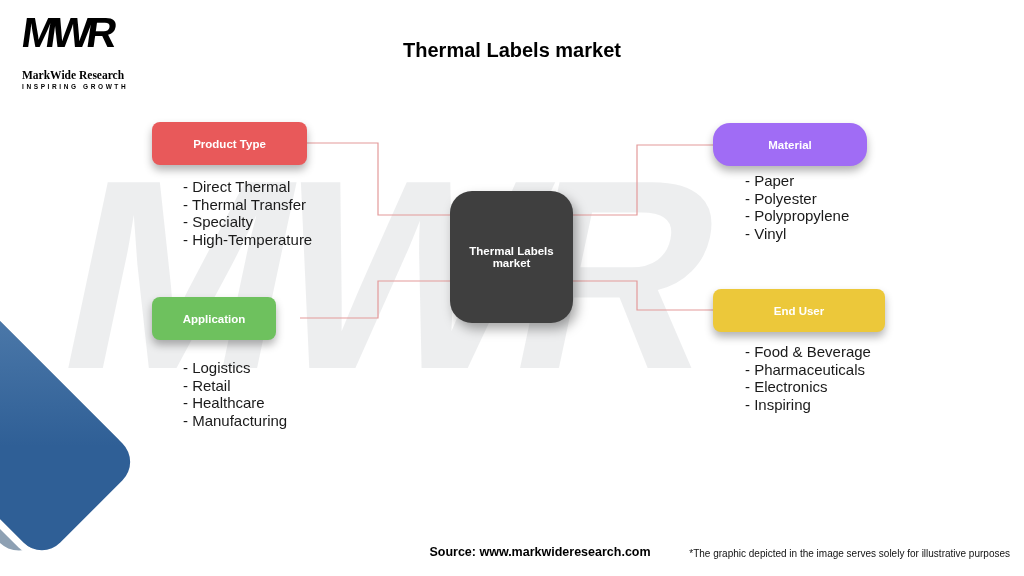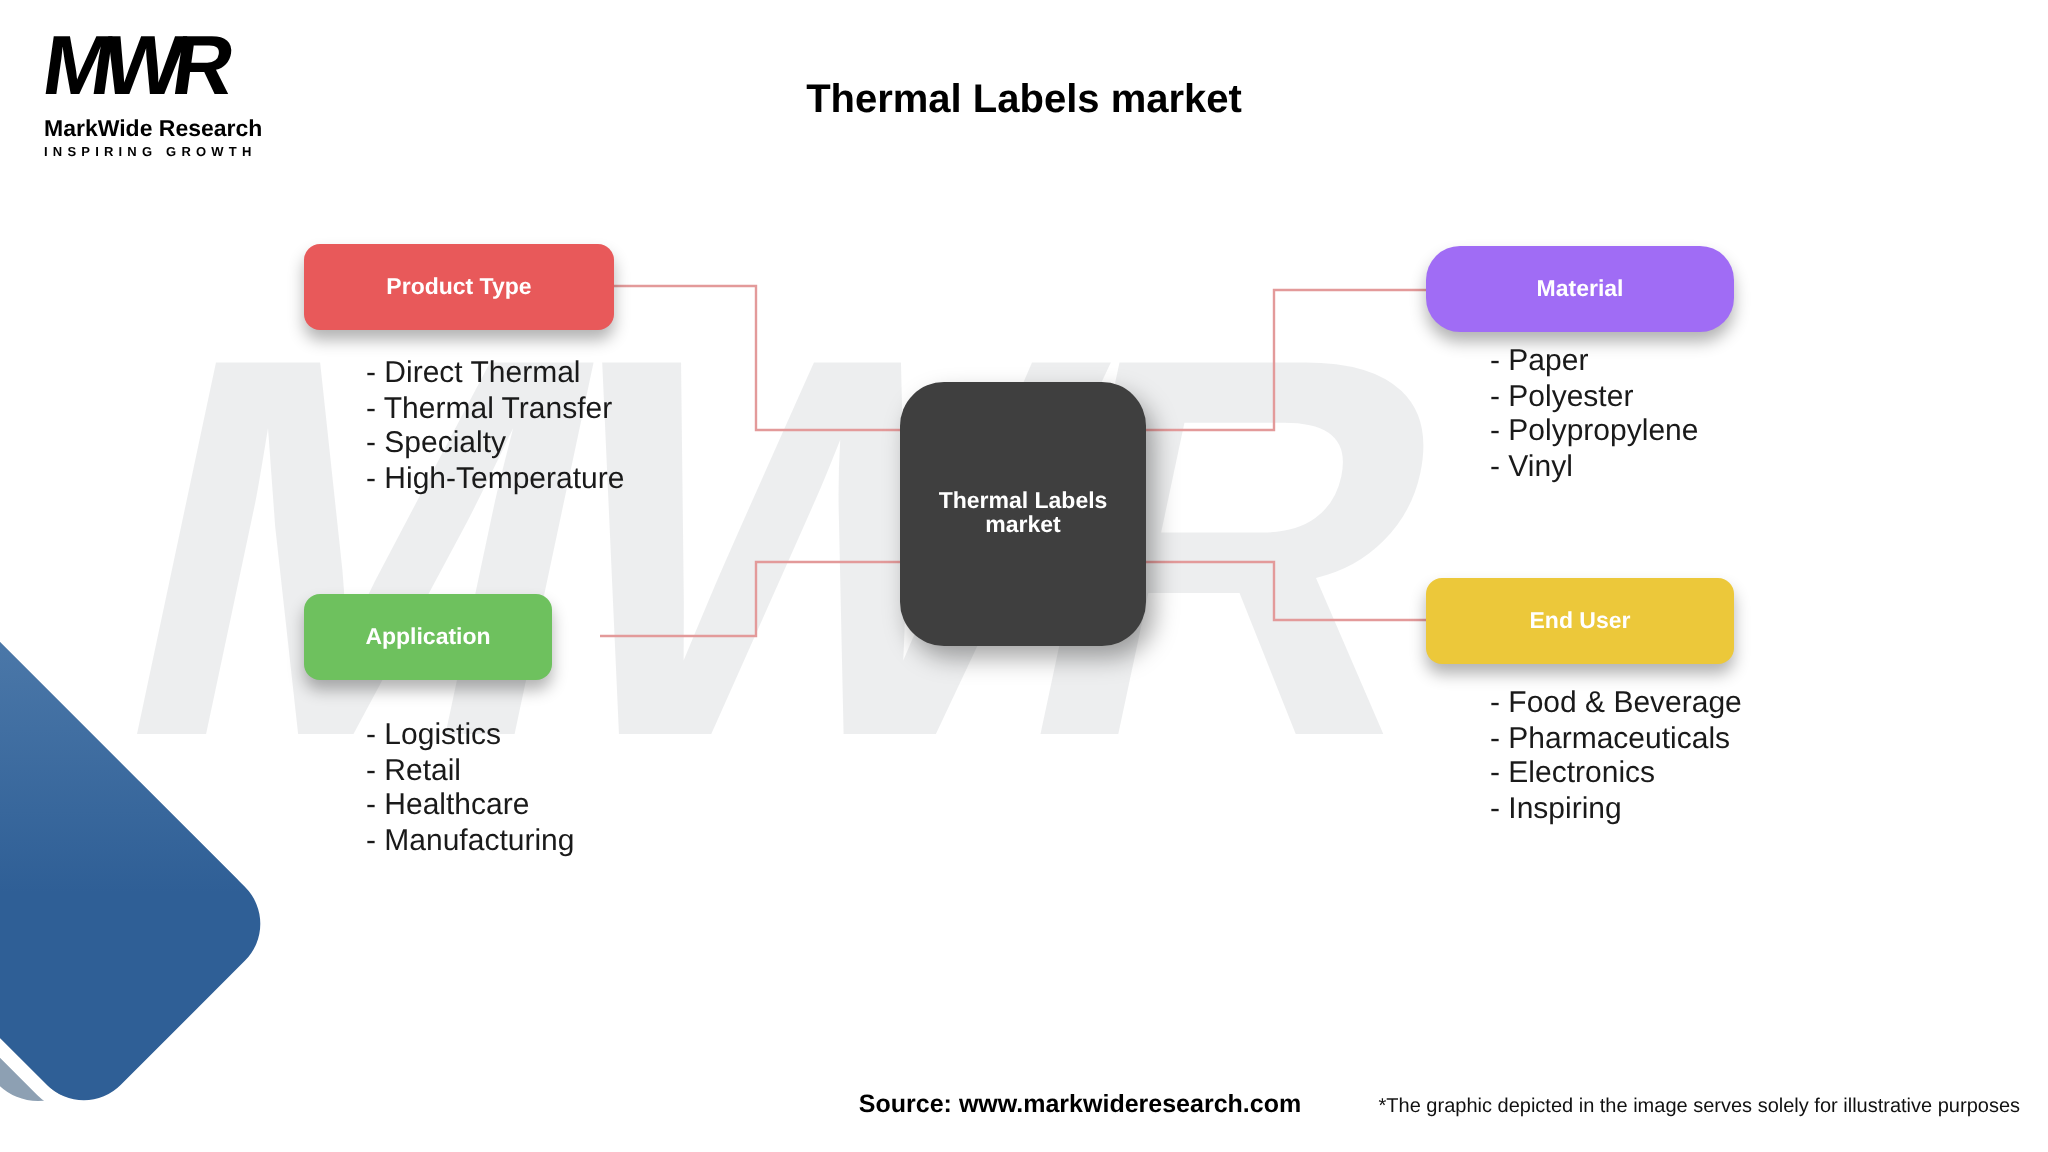--- a/index.html
+++ b/index.html
@@ -13,39 +13,39 @@
   .deco-blue{left:-250px;top:300px;width:400px;height:140px;border-radius:26px;
              background:linear-gradient(135deg,#6a93bd 0%,#2f5f96 70%);
              transform:rotate(45deg);box-shadow:0 0 0 7px #ffffff;}
   .watermark{position:absolute;left:70px;top:140px;width:920px;z-index:0;
              font-size:270px;font-weight:800;line-height:1;letter-spacing:-14px;
              transform:skewX(-12deg);color:rgba(110,115,125,0.12);user-select:none;}
 
   
   .logo{position:absolute;left:22px;top:12px;z-index:3;line-height:1;}
   .logo-mark{font-size:42px;font-weight:900;letter-spacing:-5px;transform:skewX(-8deg);color:#000;}
-  .logo-name{font-size:11.5px;font-weight:700;margin-top:6px;color:#000;}
+  .logo-name{font-size:11.5px;font-weight:700;margin-top:16px;color:#000;font-family:Liberation Serif, serif;}
   .logo-tagline{font-size:6.5px;font-weight:700;letter-spacing:2.6px;text-transform:uppercase;
                 margin-top:2px;color:#000;}
   .title{position:absolute;left:0;top:26px;width:100%;text-align:center;z-index:3;
          font-size:20px;font-weight:700;color:#000;}
 
   
   .lines{position:absolute;left:0;top:0;z-index:1;}
   .lines polyline{fill:none;stroke-width:1.2px;}
 
   
   .node-header{position:absolute;z-index:2;height:43px;border-radius:8px;
                display:flex;align-items:center;justify-content:center;
                color:#fff;font-size:11.5px;font-weight:700;
                box-shadow:0 5px 8px rgba(0,0,0,0.30);text-align:center;}
   .hdr-product{left:152px;top:122px;width:155px;}
   .hdr-material{left:713px;top:123px;width:154px;border-radius:17px;}
   .hdr-application{left:152px;top:297px;width:124px;}
-  .hdr-enduser{left:713px;top:289px;width:154px;}
+  .hdr-enduser{left:713px;top:289px;width:172px;}
 
   .node-items{position:absolute;z-index:2;list-style:none;margin:0;padding:0;
               font-size:15px;line-height:17.5px;color:#1a1a1a;}
   .items-product{left:183px;top:178px;}
   .items-material{left:745px;top:172px;}
   .items-application{left:183px;top:359px;}
   .items-enduser{left:745px;top:343px;}
 
   .center-node{position:absolute;left:450px;top:191px;width:123px;height:132px;z-index:2;
                border-radius:22px;display:flex;align-items:center;justify-content:center;

